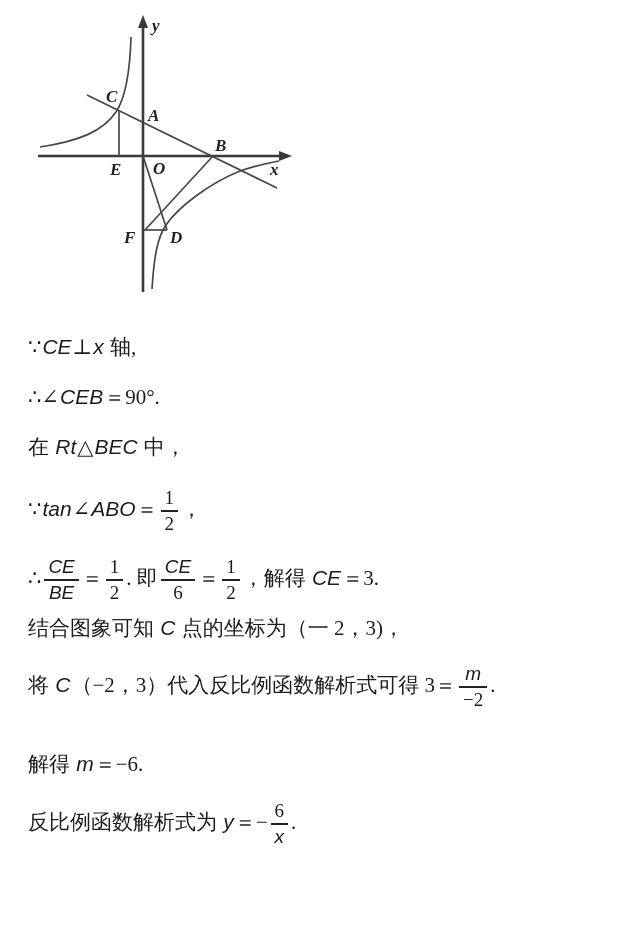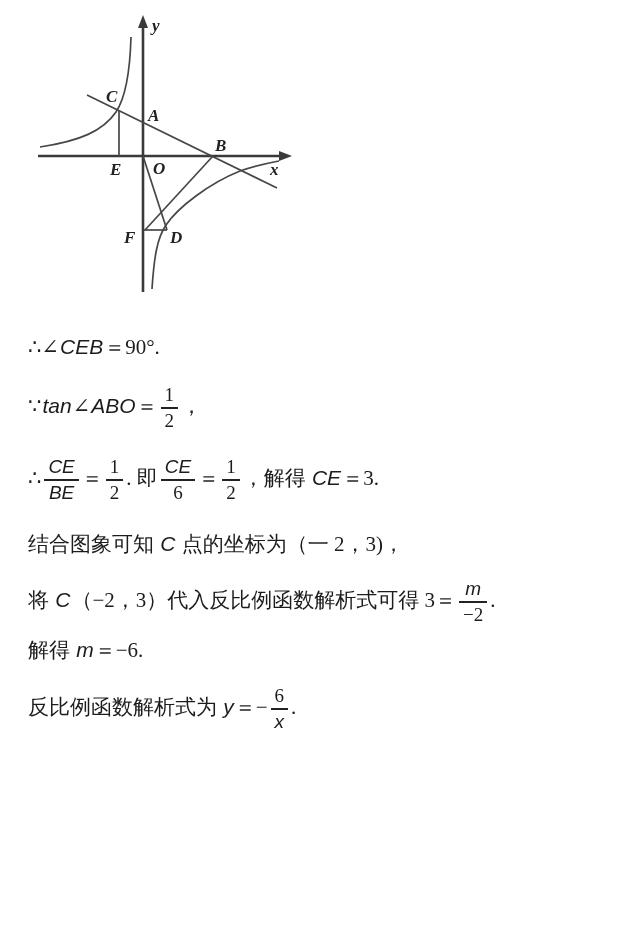--- a/index.html
+++ b/index.html
@@ -76,20 +76,22 @@
     <text class="figlabel" x="148" y="121">A</text>
     <text class="figlabel" x="215" y="151">B</text>
     <text class="figlabel" x="110" y="175">E</text>
     <text class="figlabel" x="153" y="174">O</text>
     <text class="figlabel" x="124" y="243">F</text>
     <text class="figlabel" x="170" y="243">D</text>
   </svg>
 </div>
 
 <div class="solution" id="solution">
+    <div class="line"><span class="rm">∵</span><span class="it">CE</span><span class="rm">⊥</span><span class="it">x</span><span class="rm"> 轴,</span></div>
     <div class="line"><span class="rm">∴∠</span><span class="it">CEB</span><span class="rm">＝90°.</span></div>
+    <div class="line"><span class="rm">在 </span><span class="it">Rt</span><span class="rm">△</span><span class="it">BEC</span><span class="rm"> 中，</span></div>
     <div class="line"><span class="rm">∵</span><span class="it">tan</span><span class="rm">∠</span><span class="it">ABO</span><span class="rm">＝</span><span class="frac"><span class="n">1</span><span class="d">2</span></span><span class="rm">，</span></div>
     <div class="line"><span class="rm">∴</span><span class="frac"><span class="n it">CE</span><span class="d it">BE</span></span><span class="rm">＝</span><span class="frac"><span class="n">1</span><span class="d">2</span></span><span class="rm">.  即</span><span class="frac"><span class="n it">CE</span><span class="d">6</span></span><span class="rm">＝</span><span class="frac"><span class="n">1</span><span class="d">2</span></span><span class="rm">，解得 </span><span class="it">CE</span><span class="rm">＝3.</span></div>
     <div class="line"><span class="rm">结合图象可知 </span><span class="it">C</span><span class="rm"> 点的坐标为（一 2，3)，</span></div>
     <div class="line"><span class="rm">将 </span><span class="it">C</span><span class="rm">（−2，3）代入反比例函数解析式可得 3＝</span><span class="frac"><span class="n it">m</span><span class="d">−2</span></span><span class="rm">.</span></div>
     <div class="line"><span class="rm">解得 </span><span class="it">m</span><span class="rm">＝−6.</span></div>
     <div class="line"><span class="rm">反比例函数解析式为 </span><span class="it">y</span><span class="rm">＝−</span><span class="frac"><span class="n">6</span><span class="d it">x</span></span><span class="rm">.</span></div>
   </div>
 
 </body></html>

